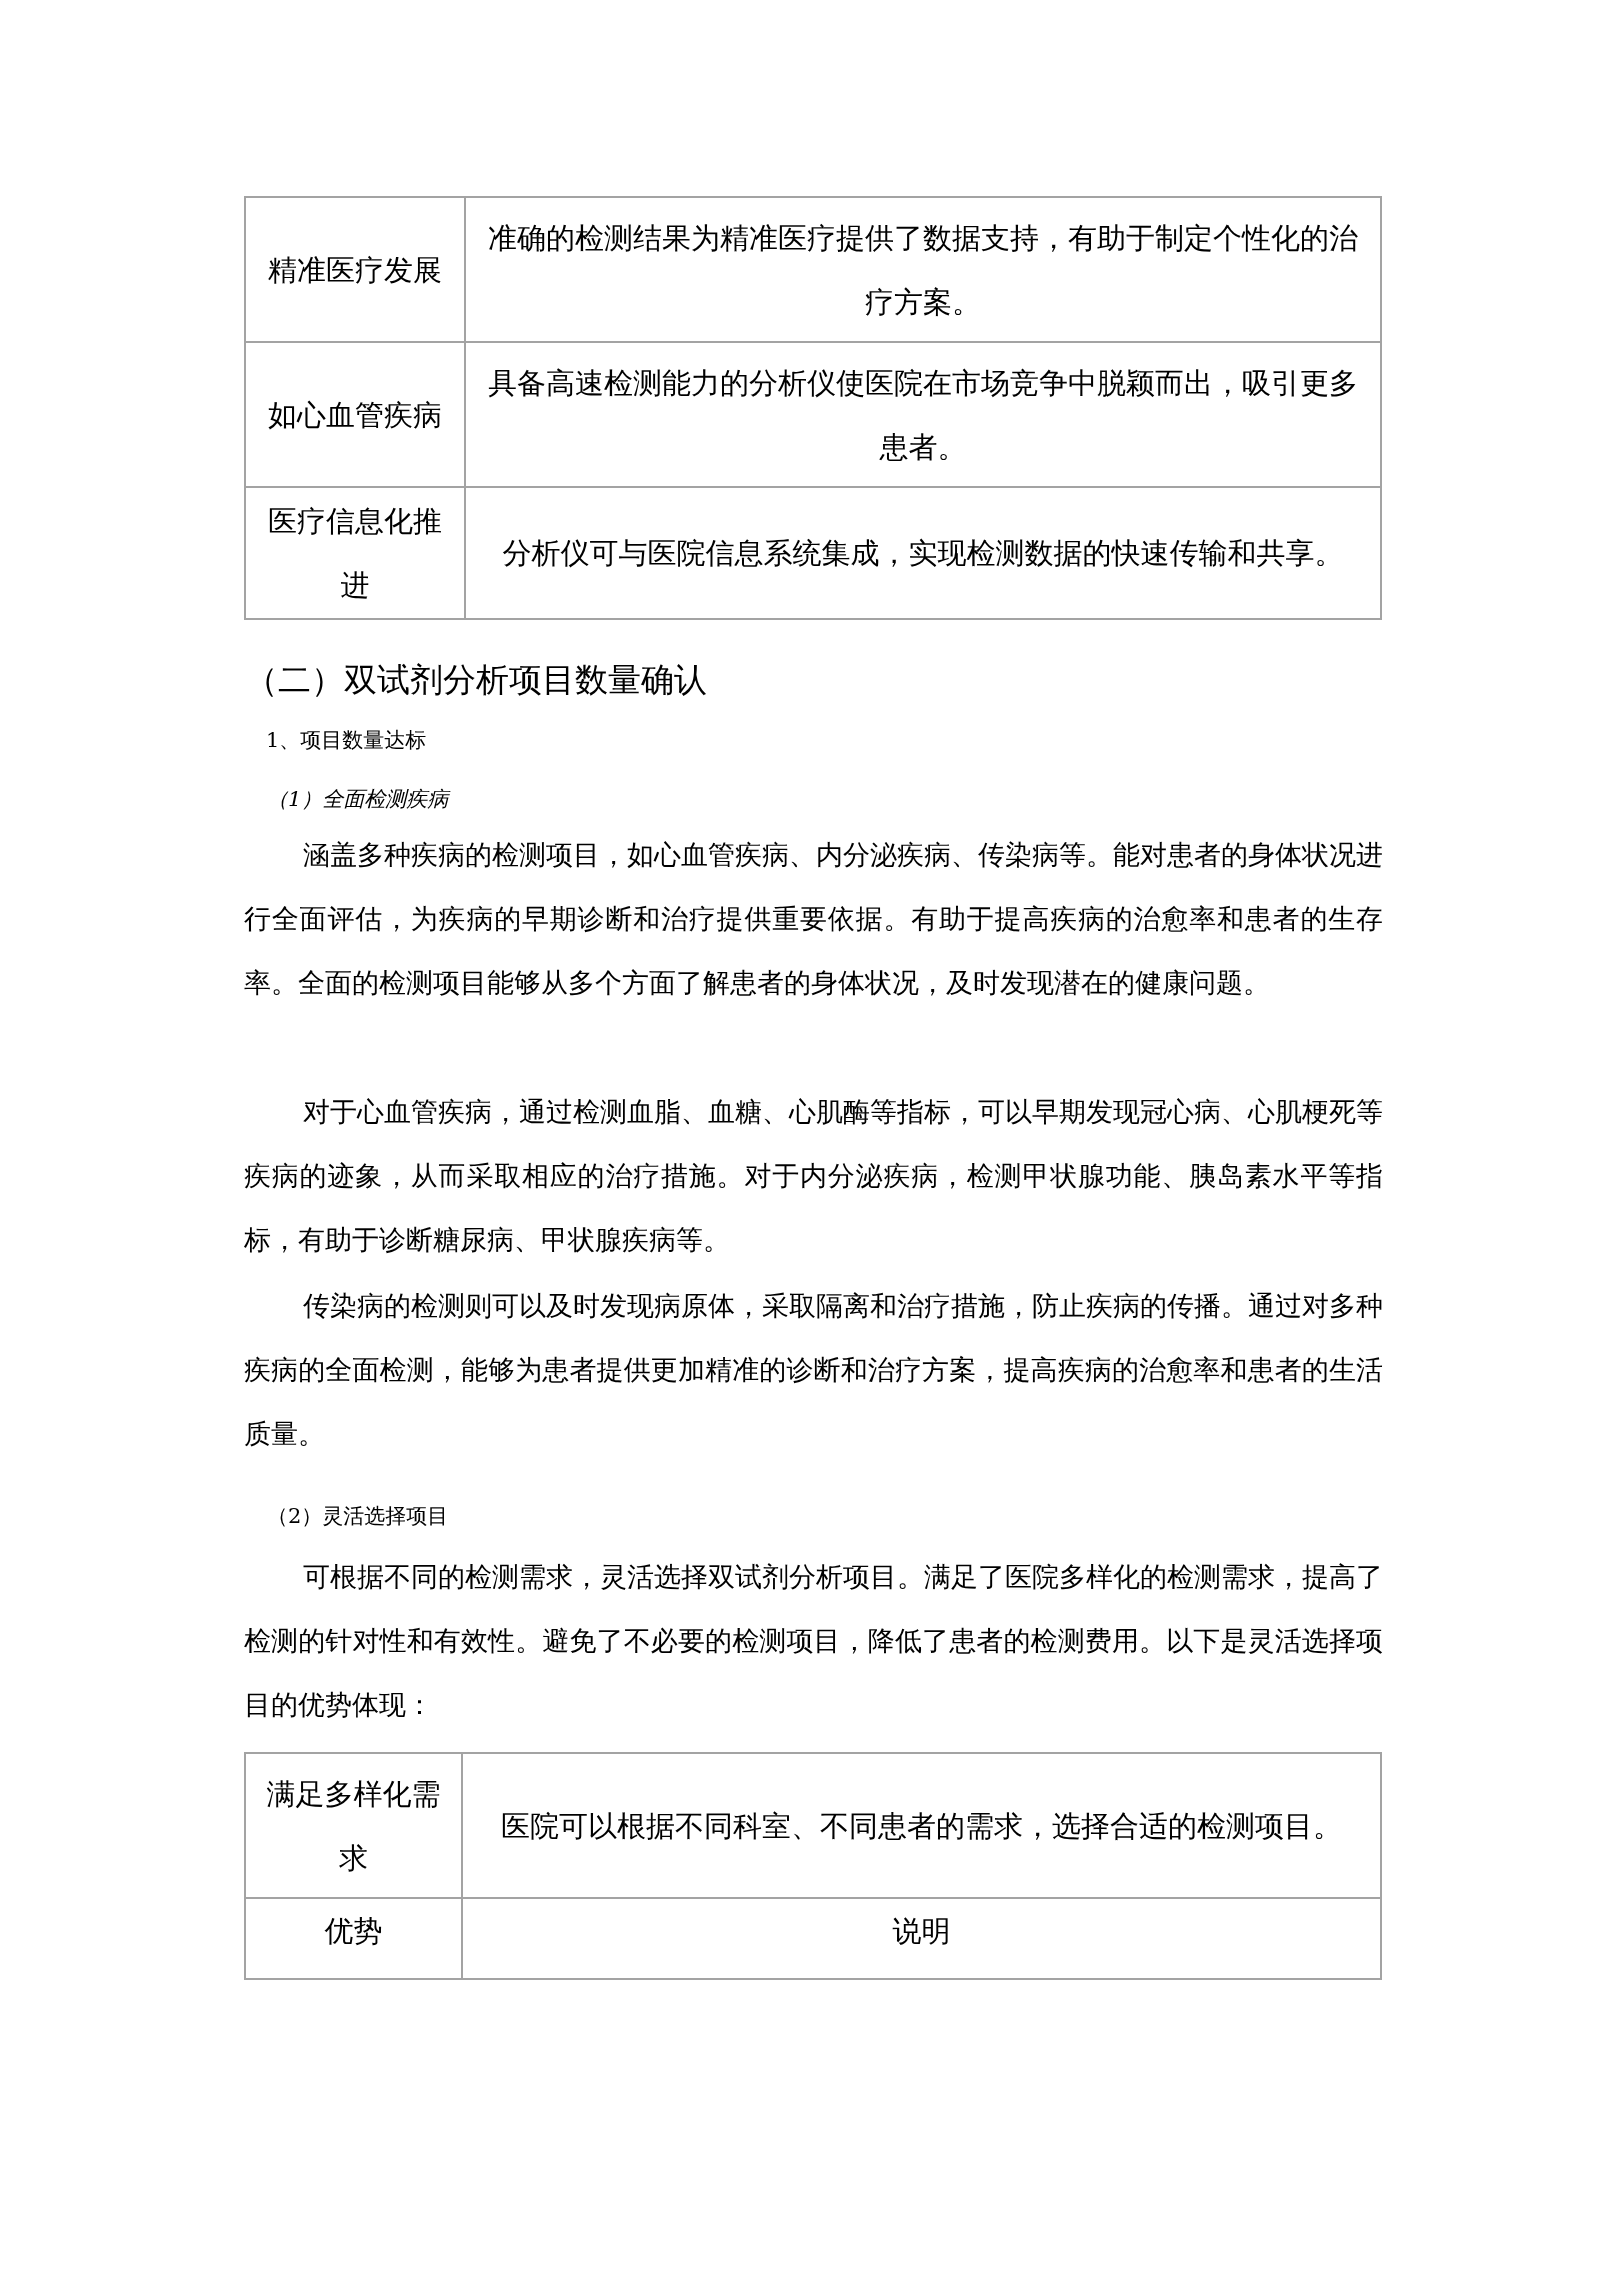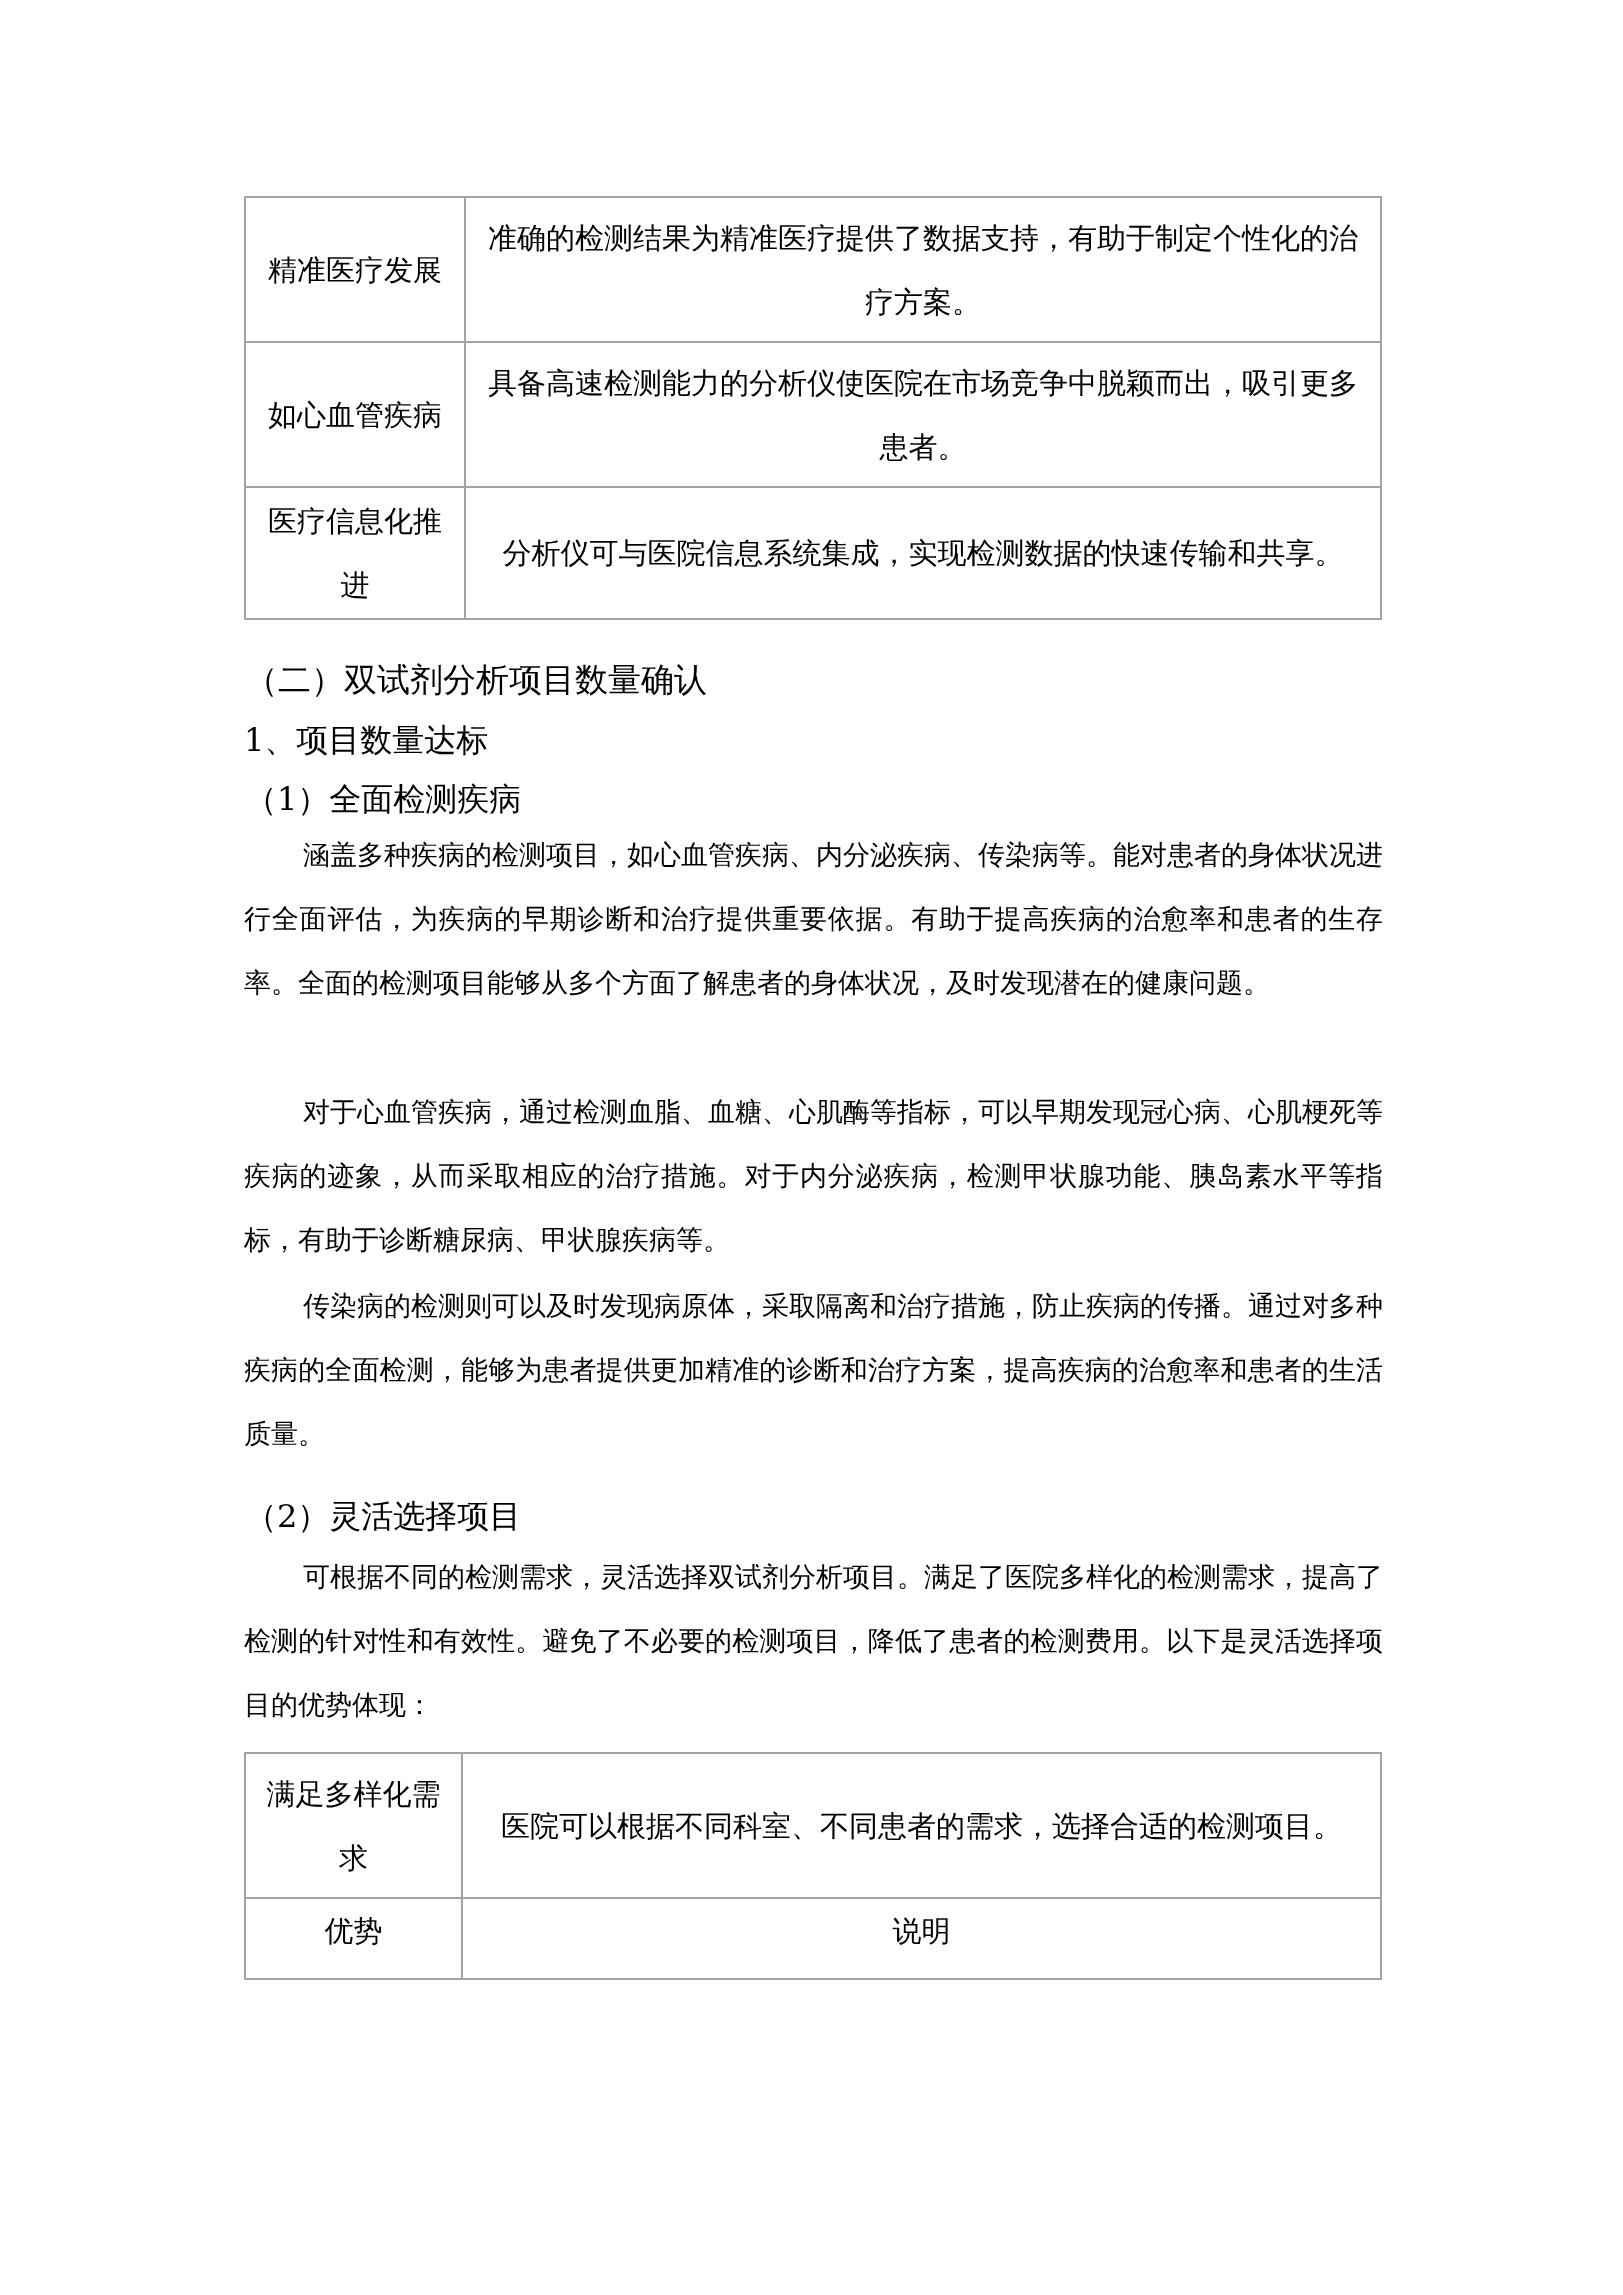--- a/index.html
+++ b/index.html
@@ -11,21 +11,21 @@
   .abs { position:absolute; }
   table.doc-table {
     position:absolute; border-collapse:collapse; table-layout:fixed;
   }
   table.doc-table td {
     border:2px solid #a3a3a3;
     font-size:29px; line-height:64px; text-align:center; vertical-align:middle;
     padding:0 13px; word-break:break-all;
   }
   .heading2 { font-size:33px; line-height:39px; white-space:nowrap; }
-  .heading3 { font-size:32px; line-height:37px; white-space:nowrap; }
+  .heading3 { font-size:21px; line-height:37px; white-space:nowrap;margin-left:22px; }
   .para {
     font-size:27px; line-height:64px; width:1139px; text-indent:59px;
     text-align:justify; word-break:break-all; margin:0;
   }
 </style>
 </head>
 <body>
 
 <table class="doc-table" style="left:244px; top:196px; width:1136px;">
   <colgroup>
@@ -45,21 +45,21 @@
     <td>医疗信息化推进</td>
     <td>分析仪可与医院信息系统集成，实现检测数据的快速传输和共享。</td>
   </tr>
 </tbody>
   </table>
 
 <div class="abs heading2" style="left:245px; top:660px;">（二）双试剂分析项目数量确认</div>
 
 <div class="abs heading3" style="left:244px; top:722px;">1、项目数量达标</div>
 
-<div class="abs heading3" style="left:245px; top:781px;">（1）全面检测疾病</div>
+<div class="abs heading3" style="left:245px; top:781px;font-style:italic;">（1）全面检测疾病</div>
 
 <p class="abs para" style="left:244px; top:823px;">涵盖多种疾病的检测项目，如心血管疾病、内分泌疾病、传染病等。能对患者的身体状况进行全面评估，为疾病的早期诊断和治疗提供重要依据。有助于提高疾病的治愈率和患者的生存率。全面的检测项目能够从多个方面了解患者的身体状况，及时发现潜在的健康问题。</p>
 
 <p class="abs para" style="left:244px; top:1080px;">对于心血管疾病，通过检测血脂、血糖、心肌酶等指标，可以早期发现冠心病、心肌梗死等疾病的迹象，从而采取相应的治疗措施。对于内分泌疾病，检测甲状腺功能、胰岛素水平等指标，有助于诊断糖尿病、甲状腺疾病等。</p>
 
 <p class="abs para" style="left:244px; top:1274px;">传染病的检测则可以及时发现病原体，采取隔离和治疗措施，防止疾病的传播。通过对多种疾病的全面检测，能够为患者提供更加精准的诊断和治疗方案，提高疾病的治愈率和患者的生活质量。</p>
 
 <div class="abs heading3" style="left:245px; top:1498px;">（2）灵活选择项目</div>
 
 <p class="abs para" style="left:244px; top:1545px;">可根据不同的检测需求，灵活选择双试剂分析项目。满足了医院多样化的检测需求，提高了检测的针对性和有效性。避免了不必要的检测项目，降低了患者的检测费用。以下是灵活选择项目的优势体现：</p>

